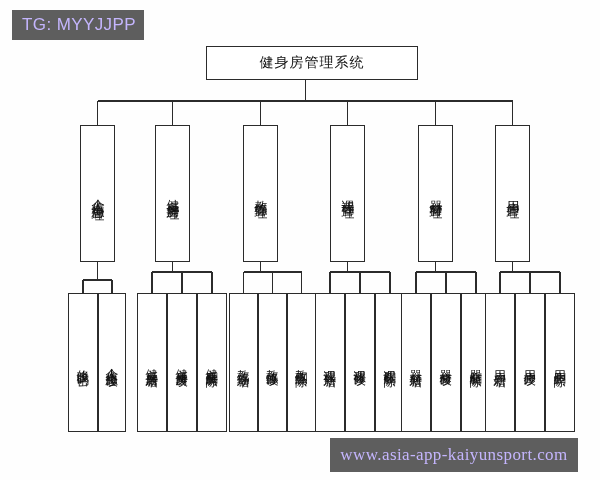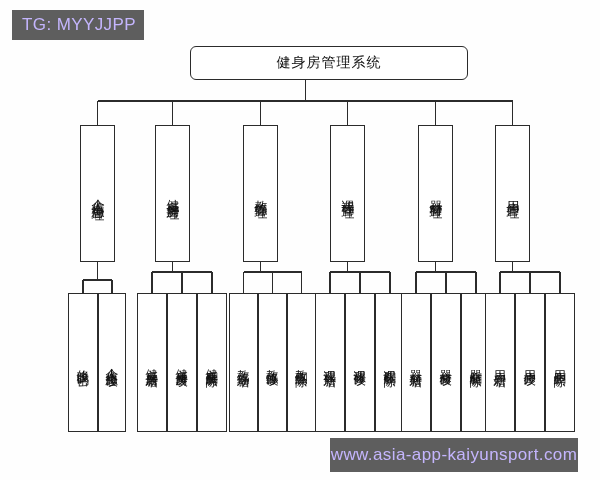--- a/index.html
+++ b/index.html
@@ -40,20 +40,21 @@
     width: 132px; height: 30px;
     font-size: 17px;
     justify-content: flex-start;
     padding-left: 10px;
     box-sizing: border-box;
   }
   #wm-bottom {
     left: 330px; top: 438px;
     width: 248px; height: 34px;
     font-size: 17px;
+    font-family: Liberation Serif, serif;
   }
 
   
   #connectors {
     position: absolute;
     left: 0; top: 0;
     width: 600px; height: 480px;
     z-index: 1;
   }
   #connectors line {
@@ -137,21 +138,21 @@
       <line x1="446" y1="272" x2="446" y2="293"></line>
       <line x1="476" y1="272" x2="476" y2="293"></line>
       <line x1="512.5" y1="262" x2="512.5" y2="272"></line>
       <line x1="500" y1="272" x2="560" y2="272"></line>
       <line x1="500" y1="272" x2="500" y2="293"></line>
       <line x1="530" y1="272" x2="530" y2="293"></line>
       <line x1="560" y1="272" x2="560" y2="293"></line>
     </svg>
 
   <div id="nodes-layer">
-      <div class="node root" style="left: 190px; top: 46px; width: 278px; height: 34px; border-radius: 6px;">
+      <div class="node root" style="left: 206px; top: 46px; width: 212px; height: 34px;">
         <span class="label">健身房管理系统</span>
       </div>
       <div class="node vert lvl2" style="left: 80px; top: 125px; width: 35px; height: 137px;">
         <span class="label">个人信息管理</span>
       </div>
       <div class="node vert lvl2" style="left: 155px; top: 125px; width: 35px; height: 137px;">
         <span class="label">健身房管理</span>
       </div>
       <div class="node vert lvl2" style="left: 243px; top: 125px; width: 35px; height: 137px;">
         <span class="label">教练管理</span>

